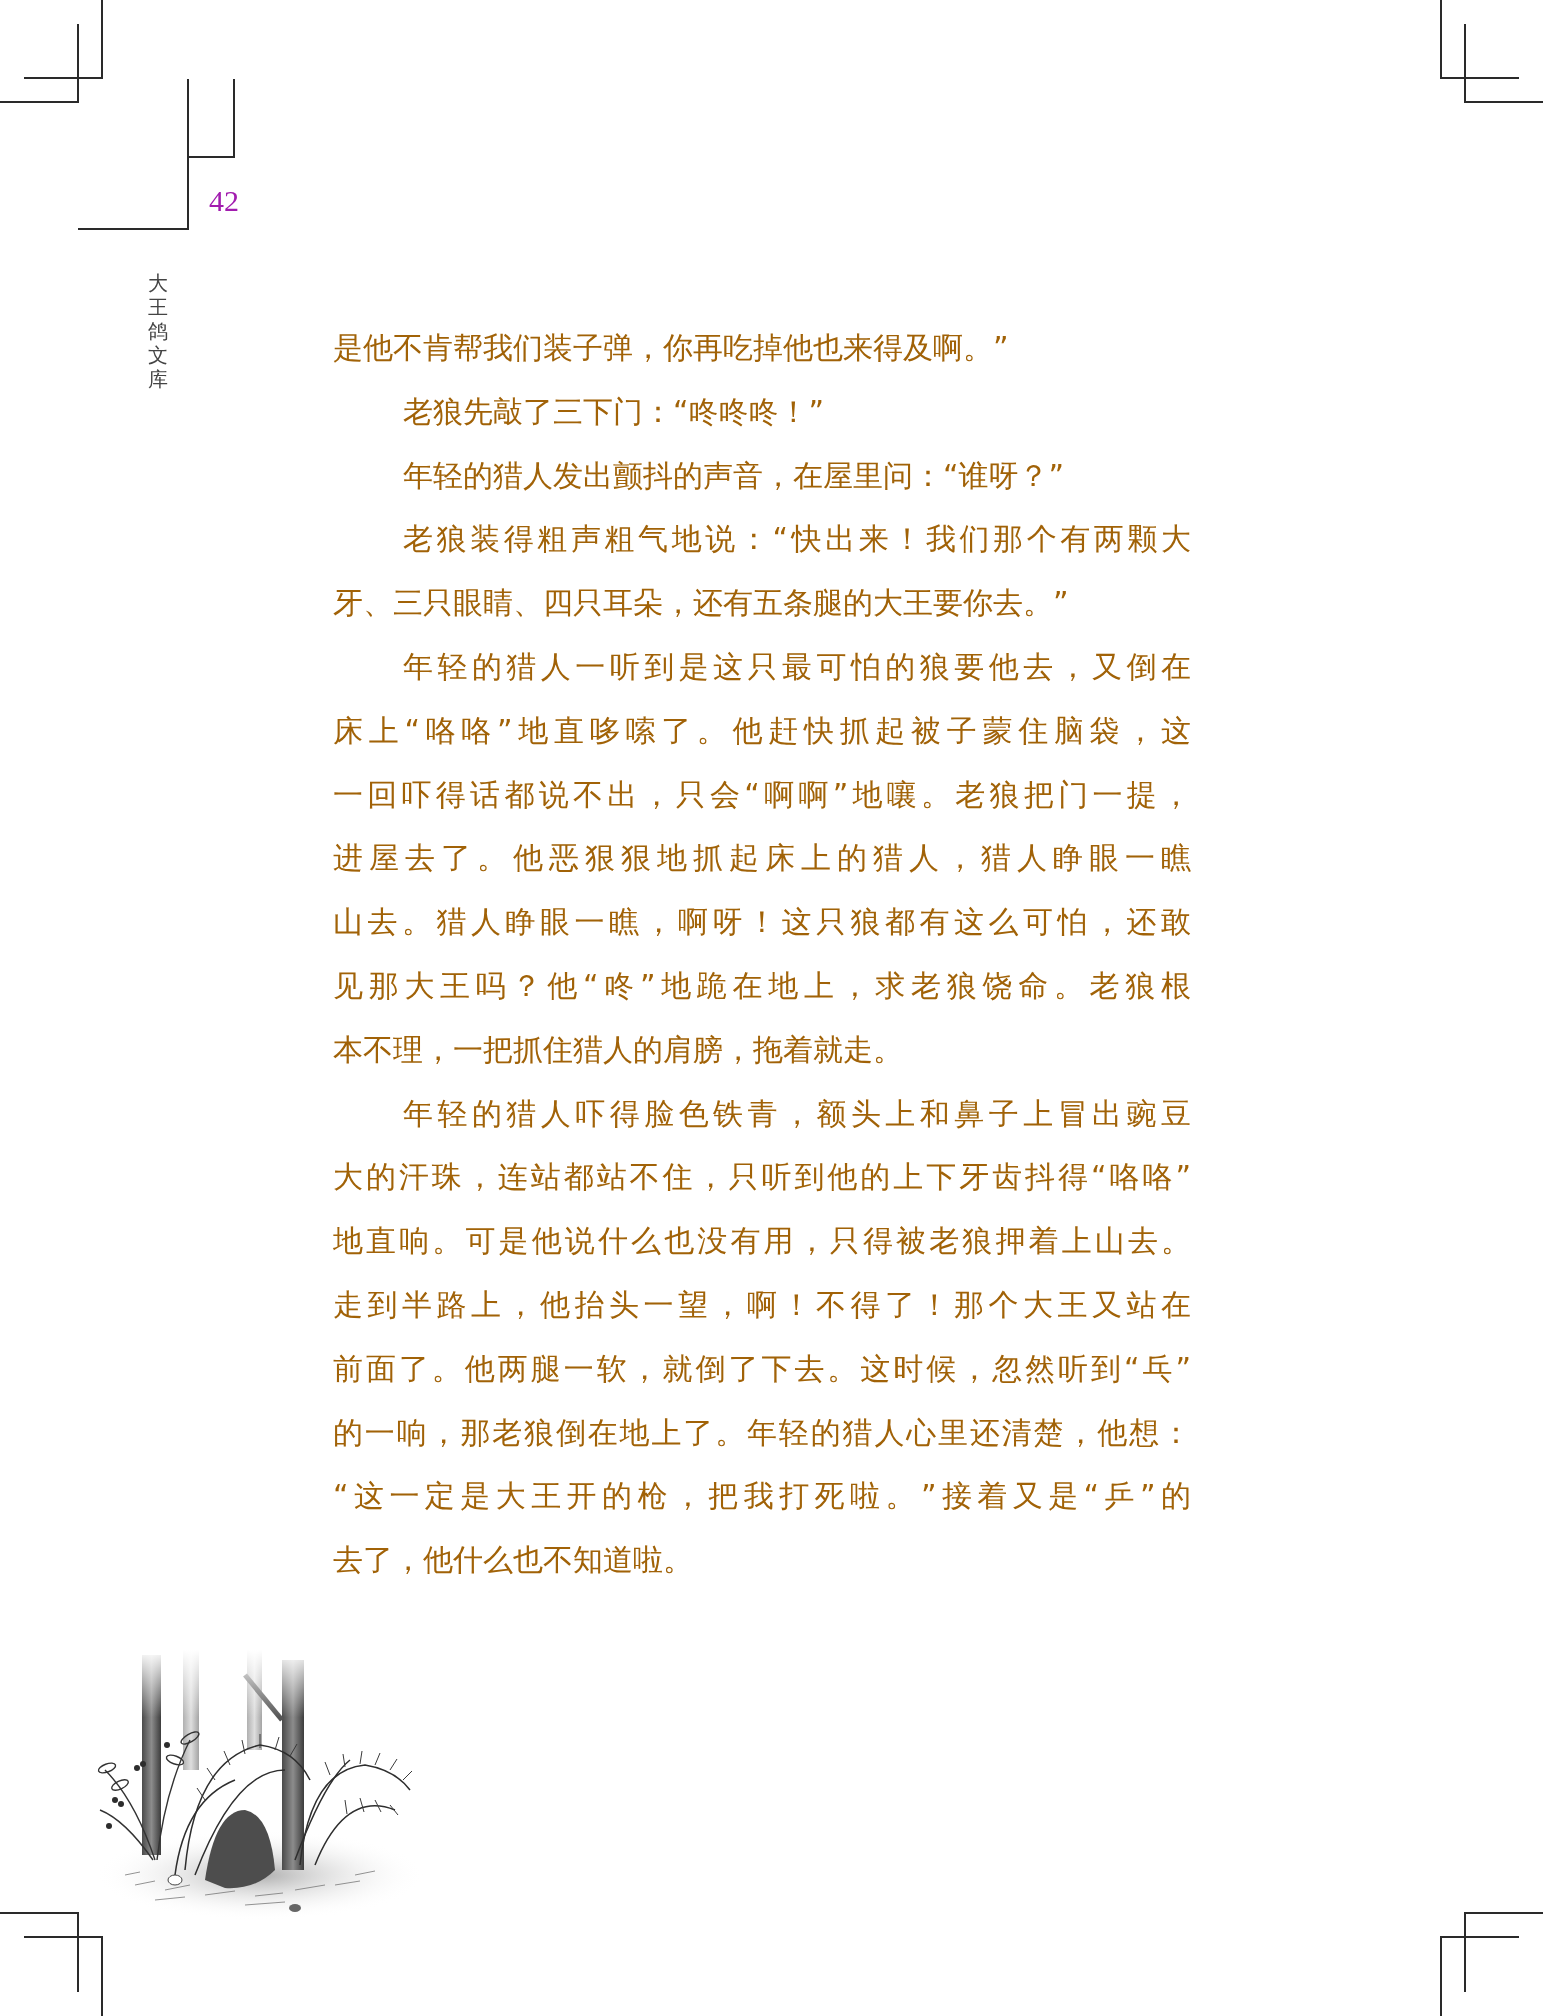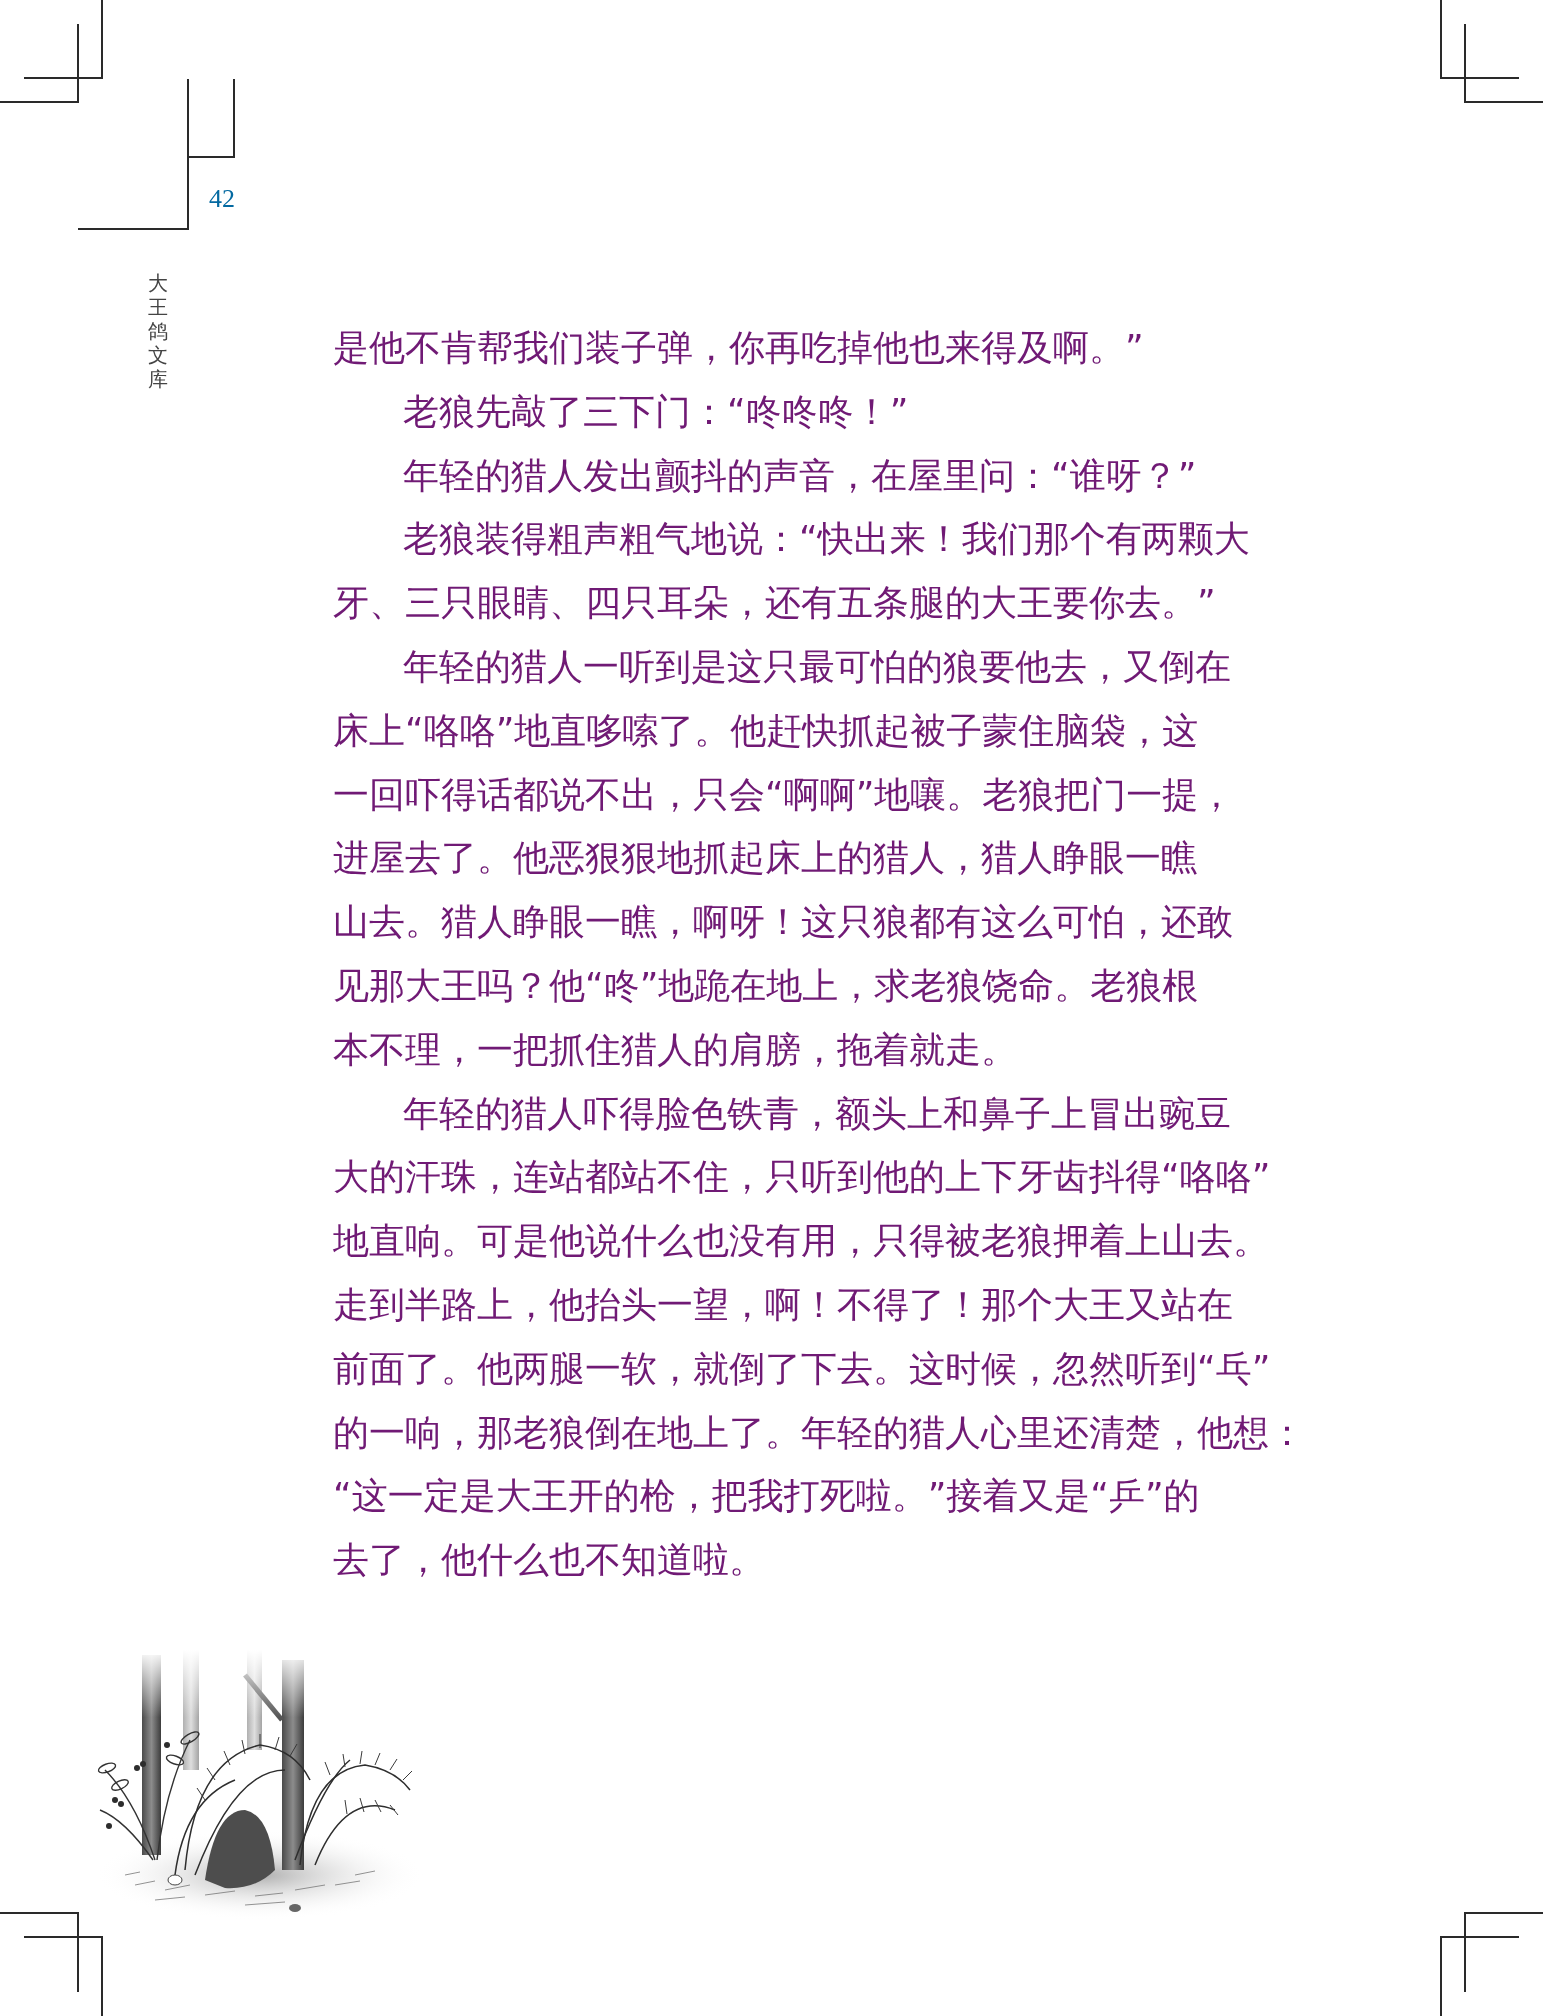--- a/index.html
+++ b/index.html
@@ -2,27 +2,27 @@
 <html><head>
 <meta charset="utf-8">
 <style>
   html, body { margin: 0; padding: 0; background: #ffffff; }
   body { width: 1543px; height: 2016px; position: relative; overflow: hidden;
          font-family: "DejaVu Sans", "Liberation Sans", sans-serif; color: #222; }
   .cm { position: absolute; background: #2a2a2a; }
   .h { height: 2px; }
   .v { width: 2px; }
   .page-number { position: absolute; left: 209px; top: 186px; font-family: "Liberation Serif", "DejaVu Serif", serif;
-                 font-size: 26px; color: #0369a1; line-height: 1; }
+                 font-size: 30px; color: #a21caf; line-height: 1; }
   .series { position: absolute; left: 147px; top: 271px; width: 22px; font-size: 20px; line-height: 24px;
             color: #444; text-align: center; }
   .series span { display: block; }
   .body-text { position: absolute; left: 333px; top: 322px; width: 858px; }
-  .line { height: 63.8px; line-height: 52px; font-size: 36px; white-space: nowrap;
-          text-align: justify; text-align-last: justify; color: #701a75; }
+  .line { height: 63.8px; line-height: 52px; font-size: 30px; white-space: nowrap;
+          text-align: justify; text-align-last: justify; color: #a16207; }
   .line.indent { padding-left: 70px; }
   .line.last { text-align-last: left; }
   .illustration { position: absolute; left: 95px; top: 1650px; width: 330px; height: 270px; }
 </style>
 </head>
 <body>
 
 <div>
 
   <div class="cm v" style="left:101px;top:0;height:79px;"></div>

